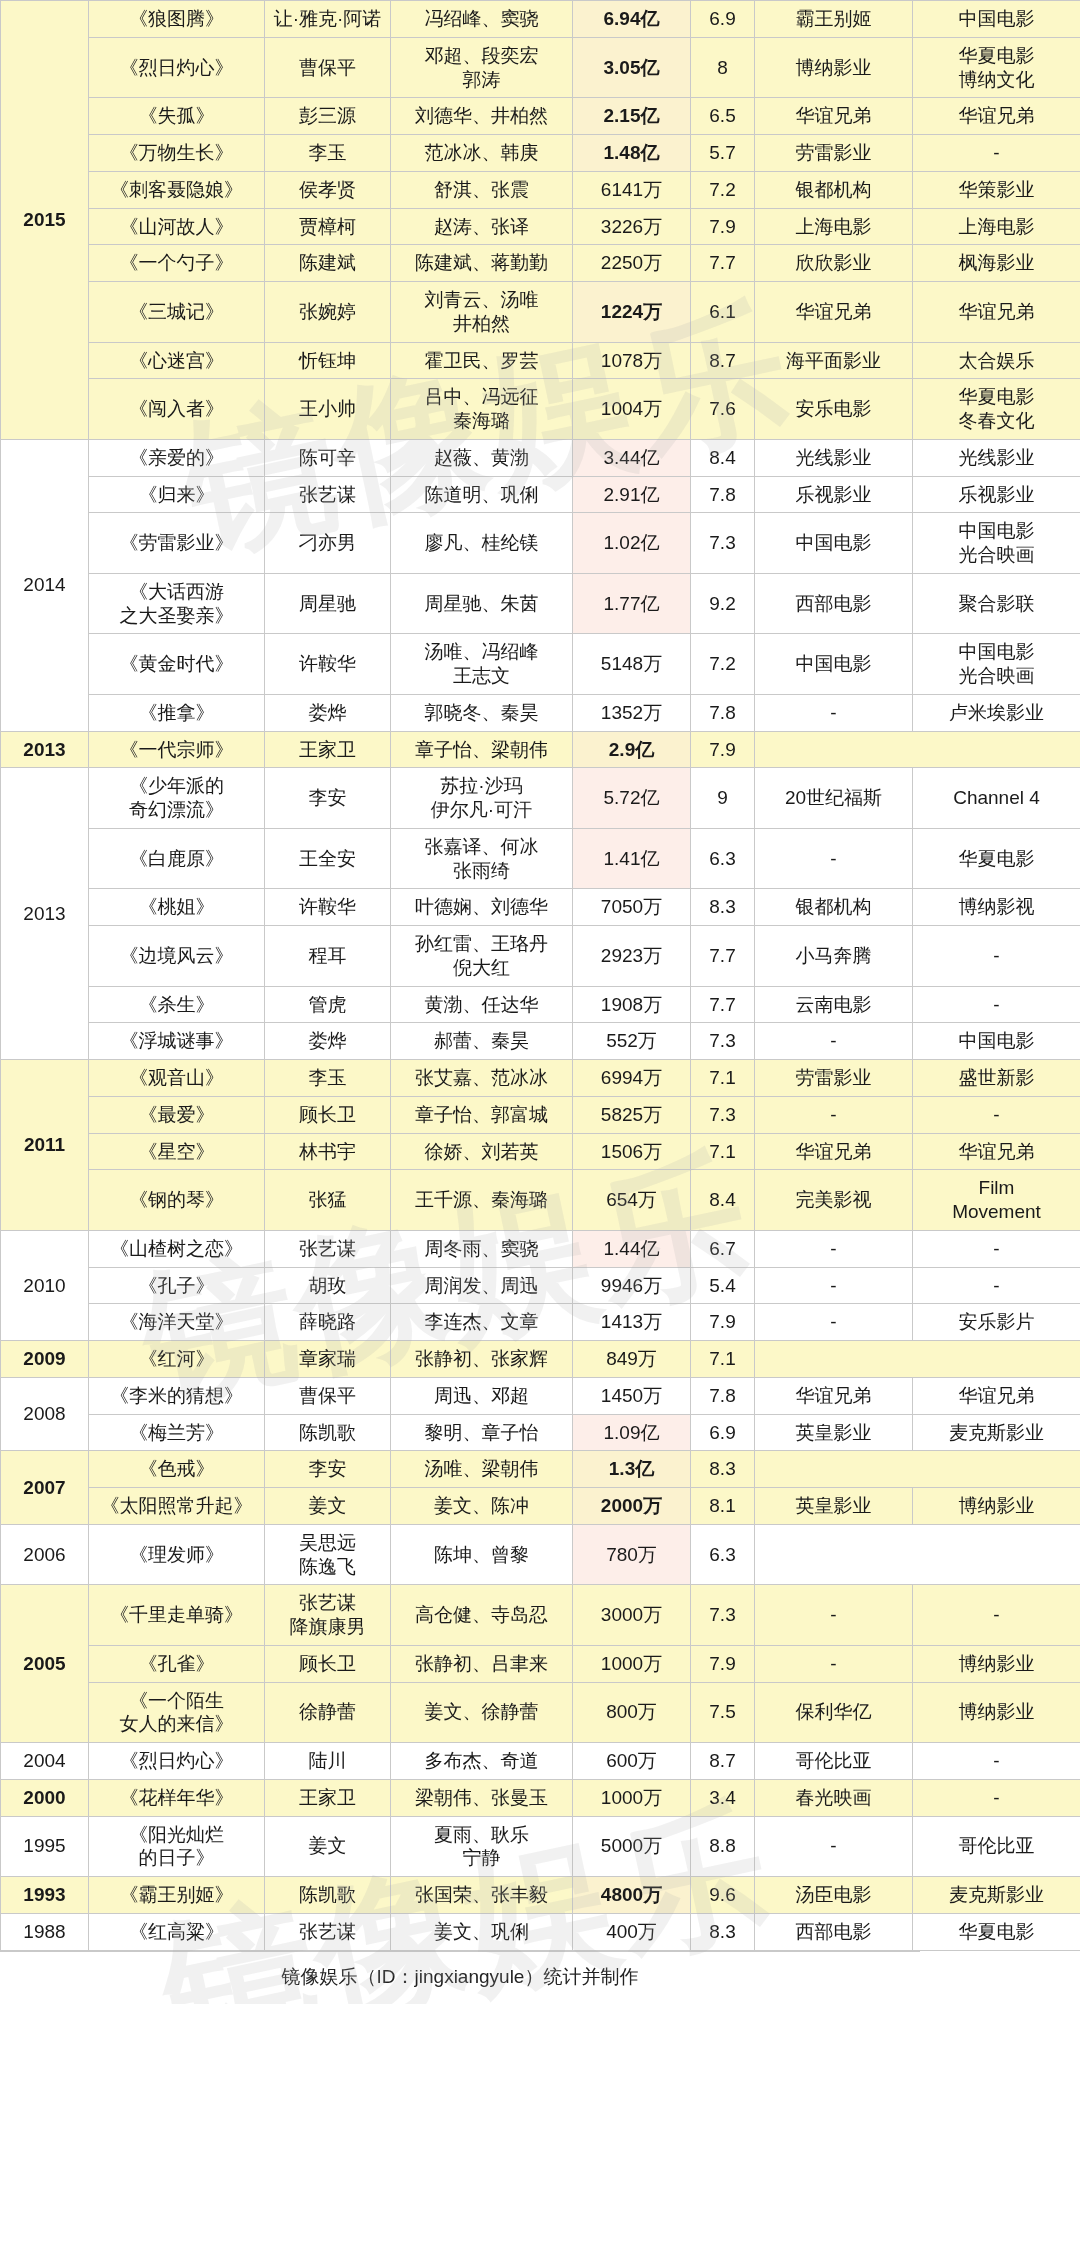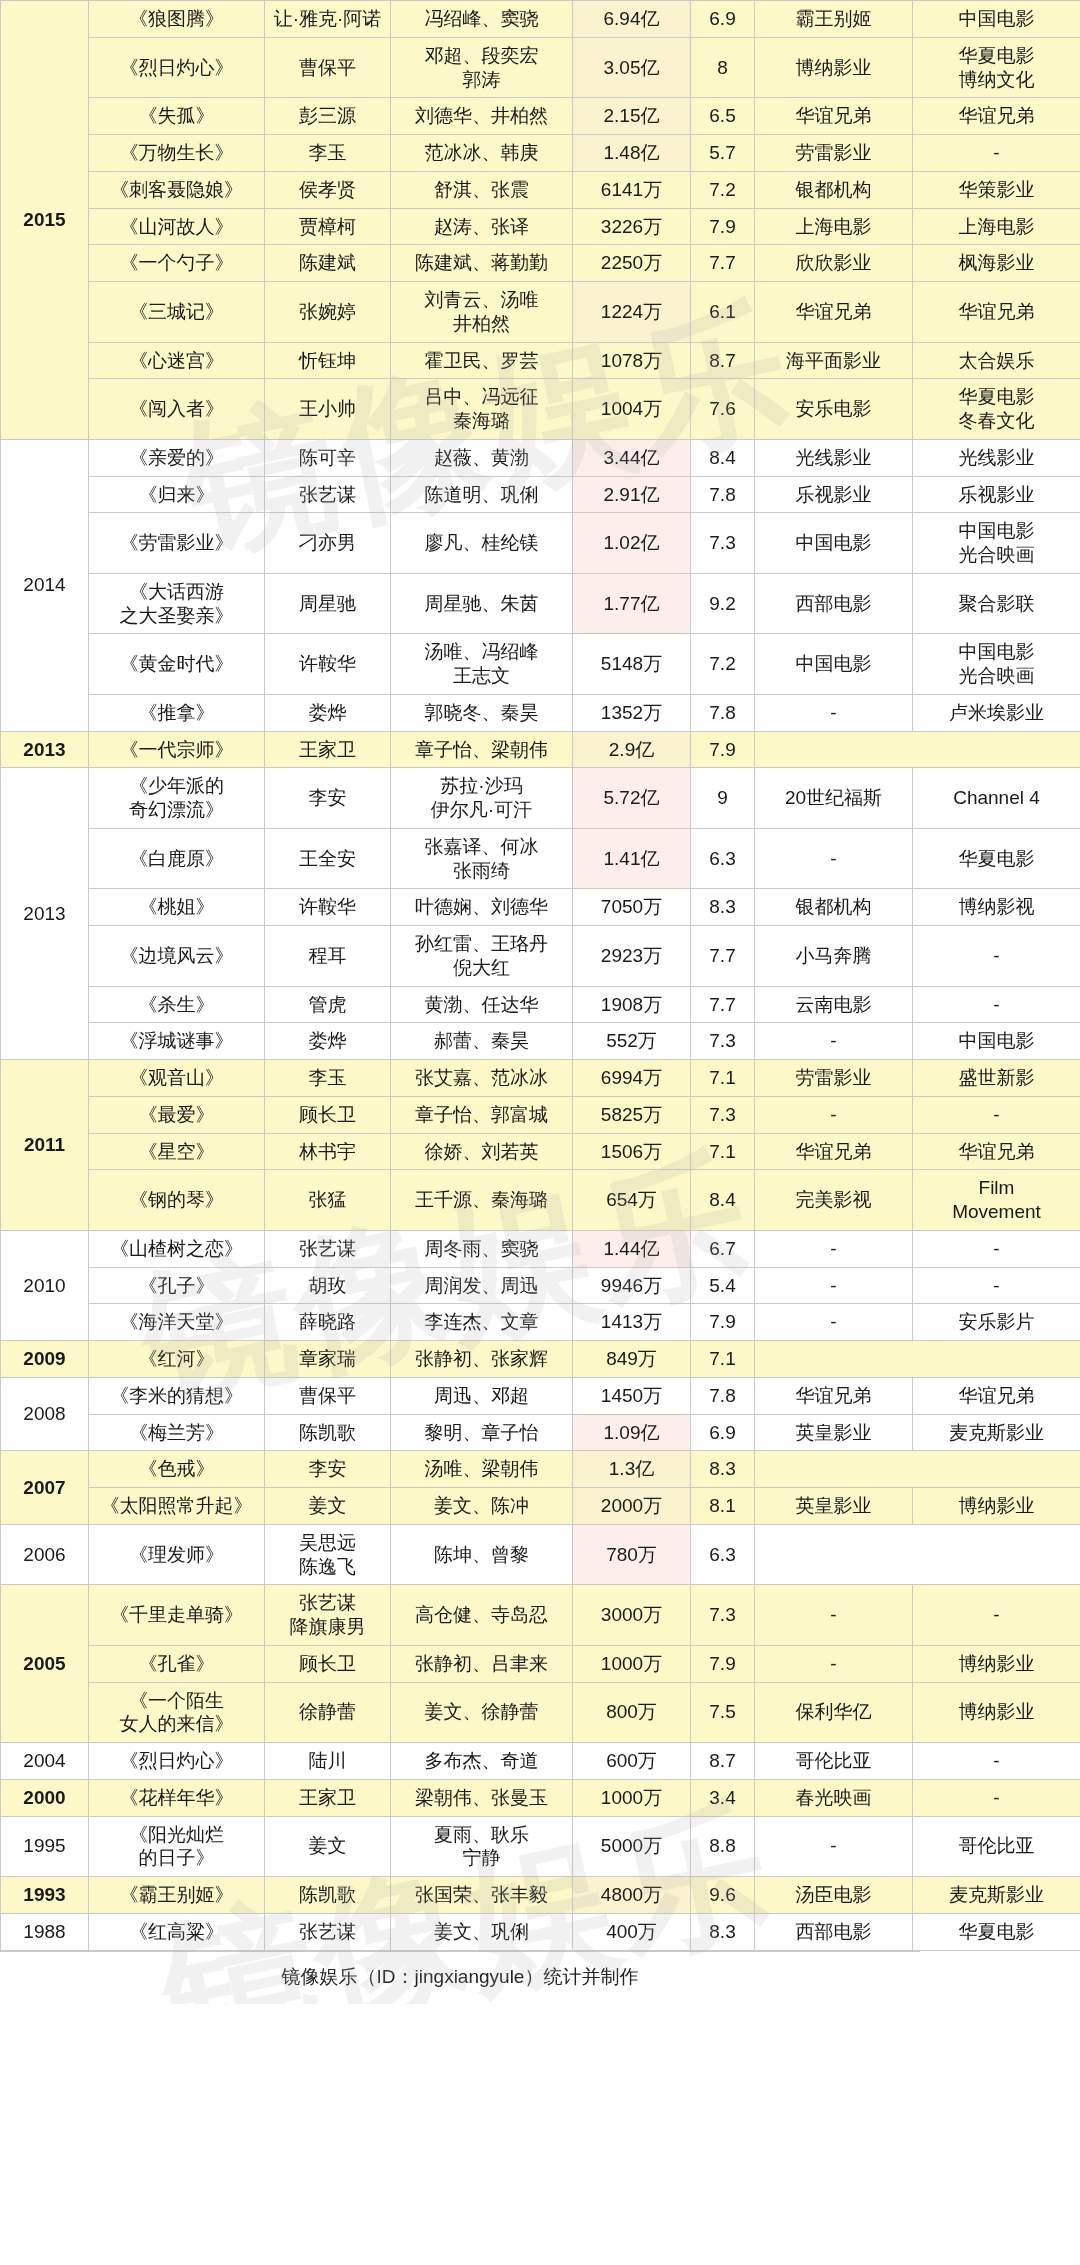--- a/index.html
+++ b/index.html
@@ -39,21 +39,21 @@
   col.c-prod   { width: 158px; }
   col.c-dist   { width: 168px; }
 
   td.year {
     font-size: 20px;
   }
   
   tr.tint-yellow td { background: #fcf8c8; }
   tr.tint-white  td { background: #ffffff; }
   td.box-pink { background: #fdeee9 !important; }
-  td.box-pink-y { background: #fbf2cf !important; }
+  td.box-pink-y { background: #fbf2cf !important; font-weight: bold; }
   td.year-yellow { background: #fcf8c8 !important; font-weight: bold; }
   td.year-white { background: #ffffff !important; margin-left: 20px; }
 
   .footer {
     width: 920px;
     text-align: center;
     font-size: 19px;
     color: #222;
     padding: 12px 0 14px 0;
     background: #ffffff;

